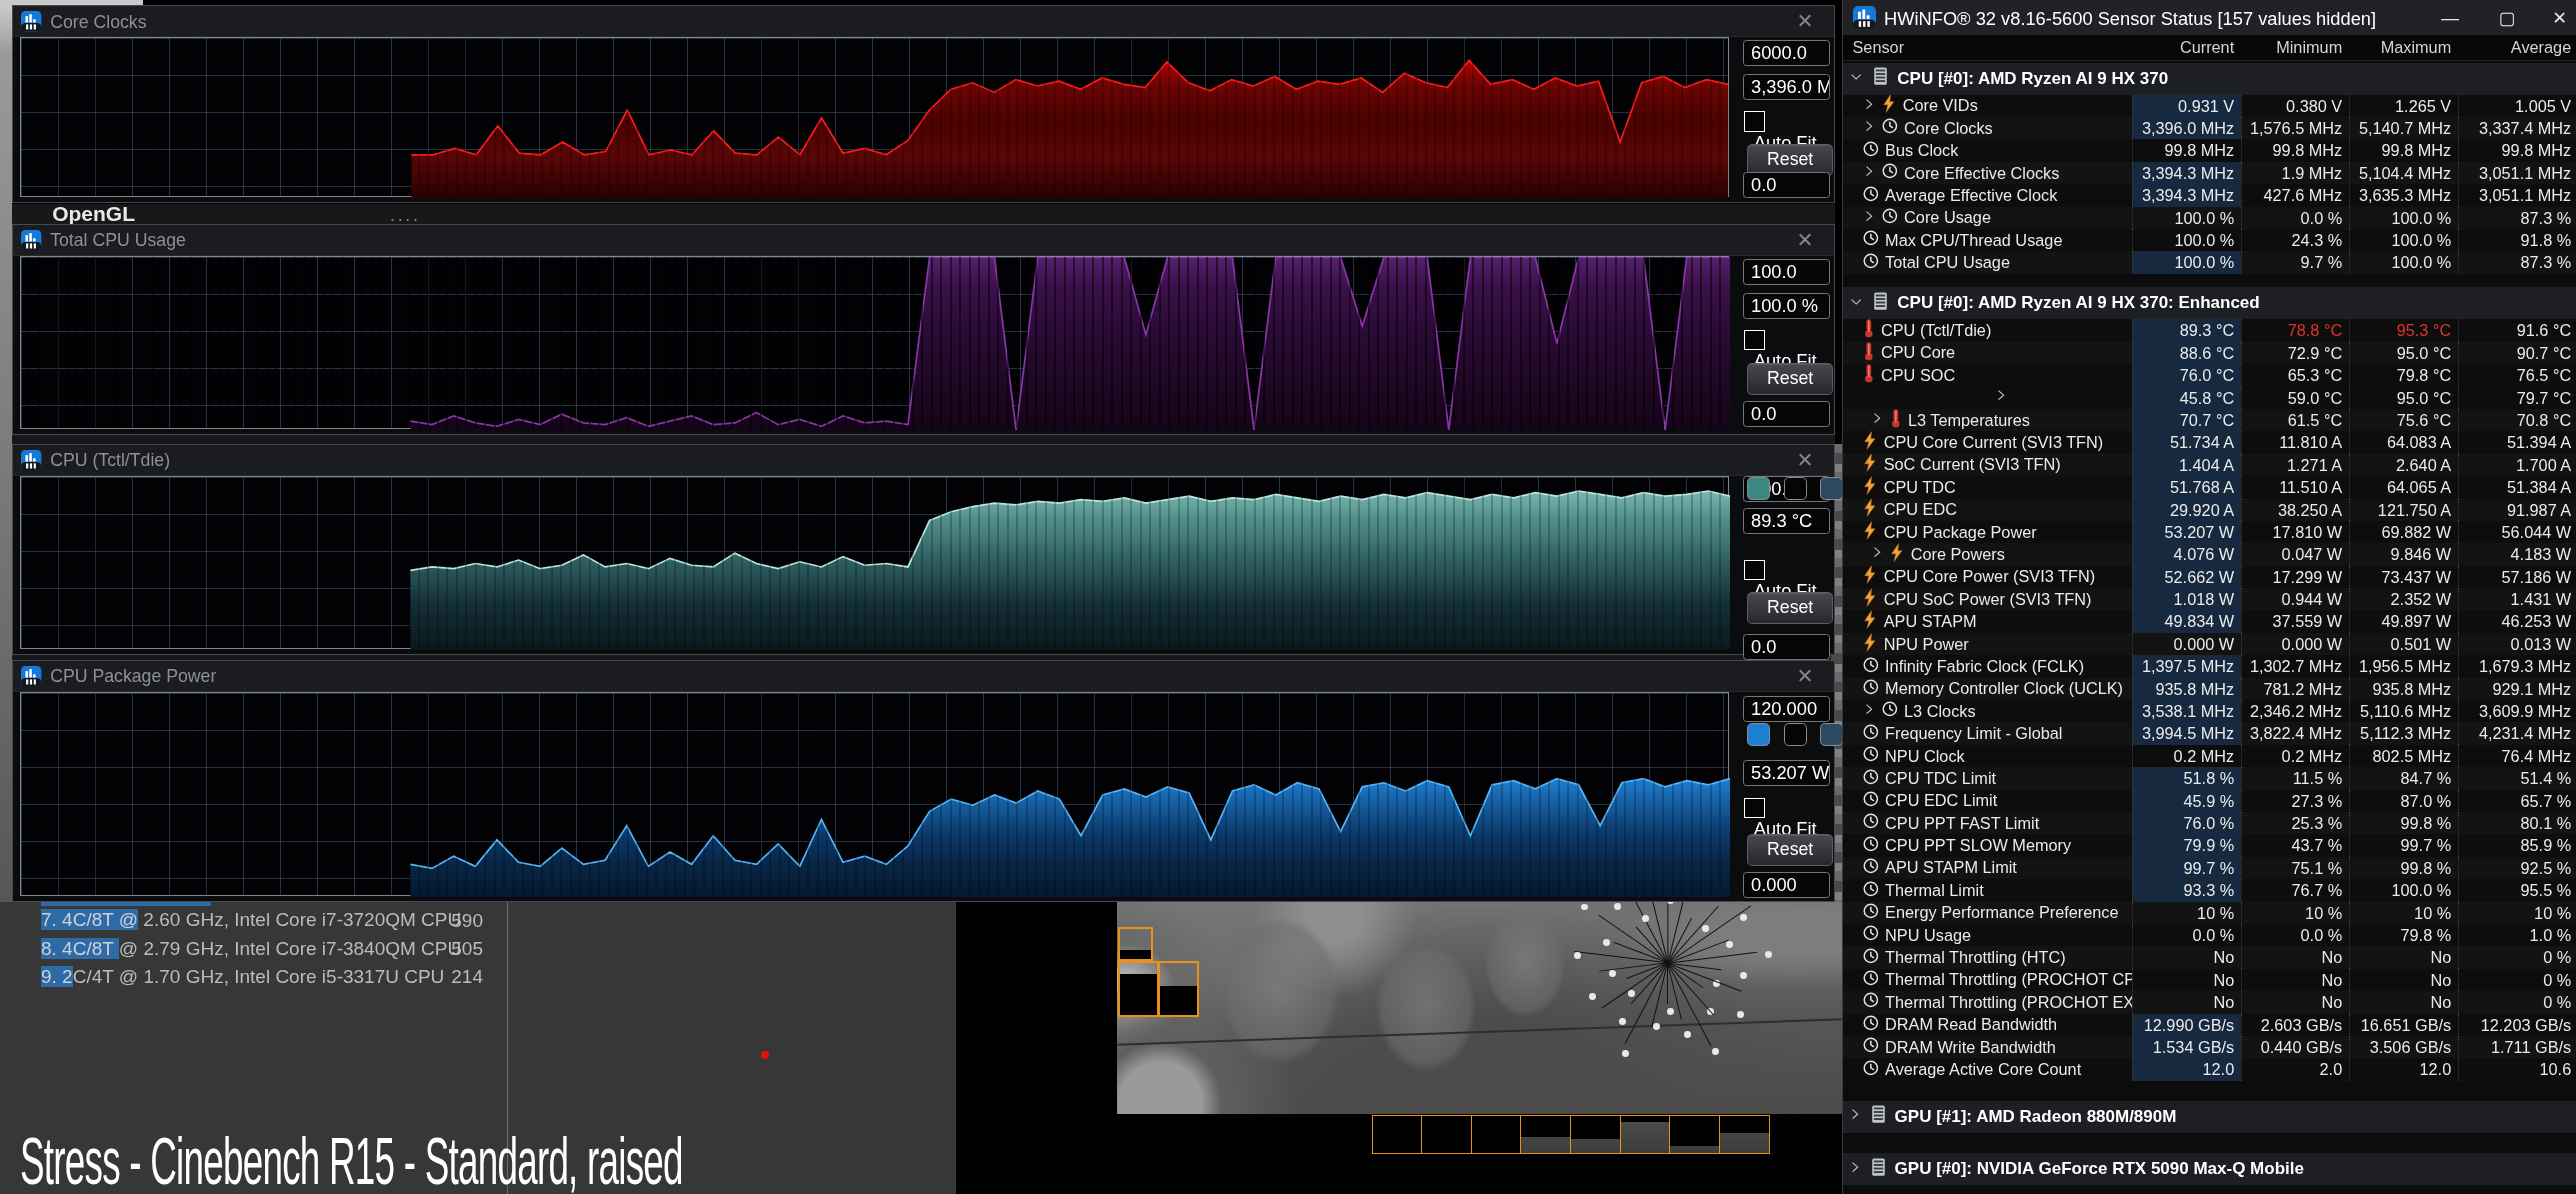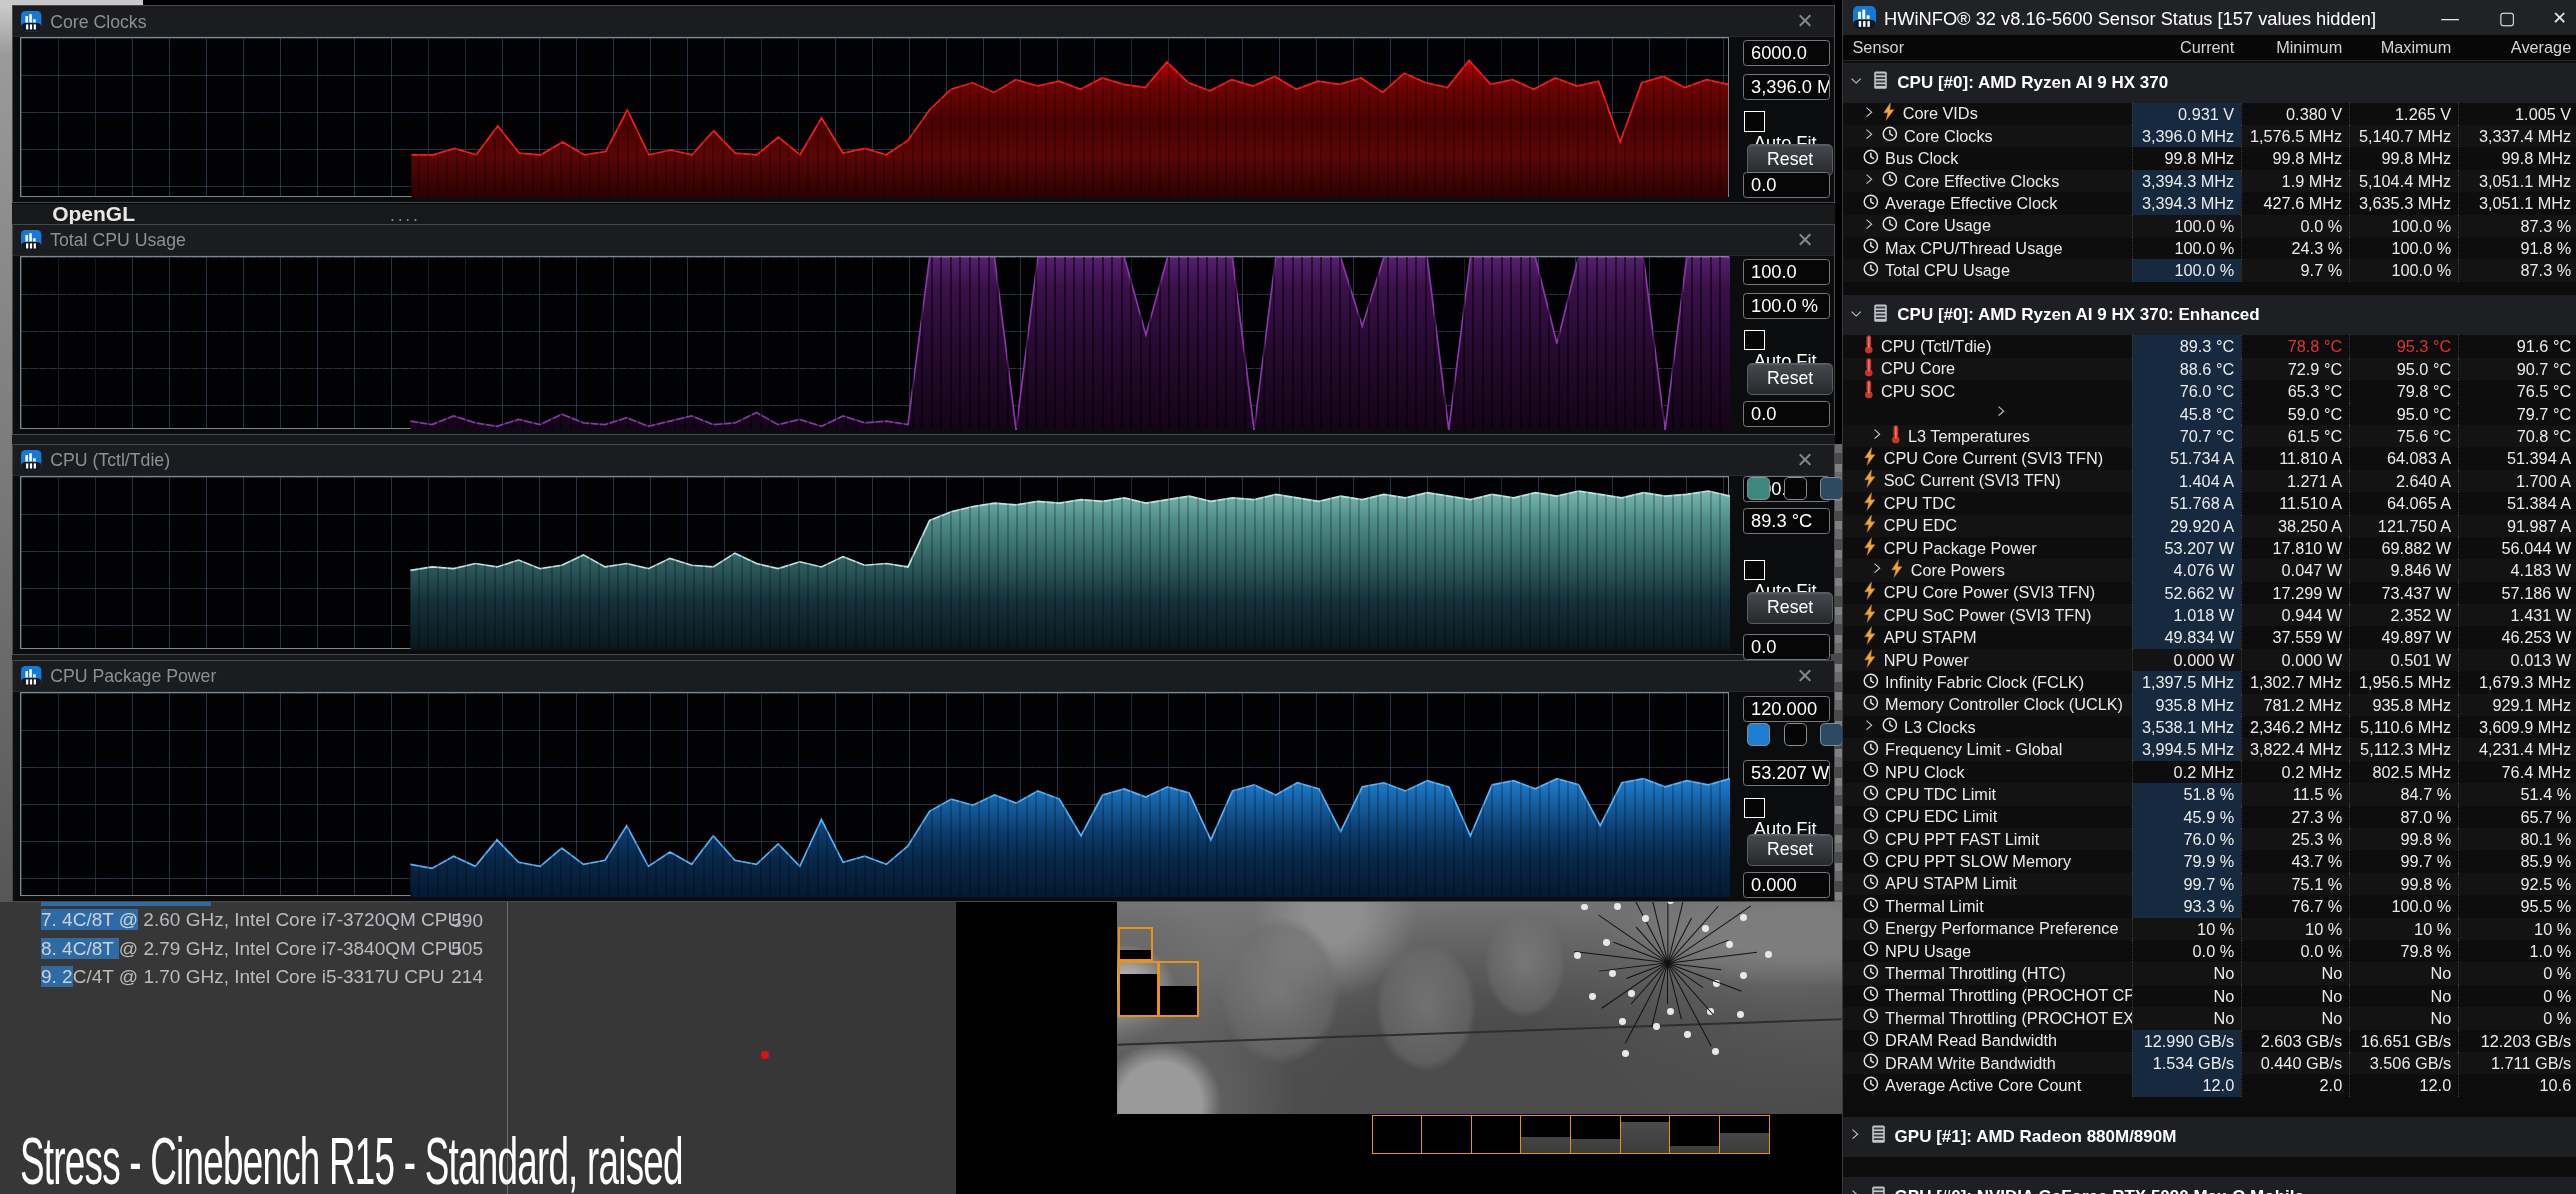--- a/index.html
+++ b/index.html
@@ -63,21 +63,21 @@
   #shead .hs{text-align:left;padding-left:9.5px;}
   #sensor-rows{position:absolute;left:0;top:60px;width:100%;}
   .srow{display:grid;grid-template-columns:289px 109px 108px 109px 120px;height:22.4px;
         font-size:16.3px;color:#ebebeb;align-items:center;}
   .srow.alt{background:#131313;} .srow.base{background:#0d0d0d;}
   .scell{text-align:right;padding-right:6.8px;border-left:0.7px dotted #3c3c3c;height:22.4px;line-height:22.4px;
          white-space:nowrap;overflow:hidden;}
   .scell.hl{background:#16293f;}
   .scell.redv{color:#e03428;}
   .slabel{display:flex;align-items:center;height:22.4px;padding-left:19px;gap:5.4px;white-space:nowrap;overflow:hidden;}
-  .ssec{height:40px;display:flex;align-items:center;gap:6.8px;background:#1d1f23;color:#fff;
+  .ssec{height:32px;display:flex;align-items:center;gap:6.8px;background:#1d1f23;color:#fff;
         font-weight:bold;font-size:17px;padding-left:5.4px;white-space:nowrap;}
   .icn{display:inline-block;flex:0 0 auto;}
 
   
   #cb{position:absolute;left:0;top:902px;width:1842px;height:292px;background:#373737;}
   #cb-divider{position:absolute;left:507px;top:0;width:1.4px;height:292px;background:#6e6e6e;}
   .cbrow{position:absolute;font-size:19px;color:#b9bcc1;white-space:nowrap;}
   .cbhl{background:#2e6ba6;color:#ccd2d8;}
   .cbscore{position:absolute;width:75px;text-align:right;font-size:19px;color:#b9bcc1;}
   #cb-sliver{position:absolute;left:41px;top:0;width:170px;height:4.1px;background:#2e6ba6;}

